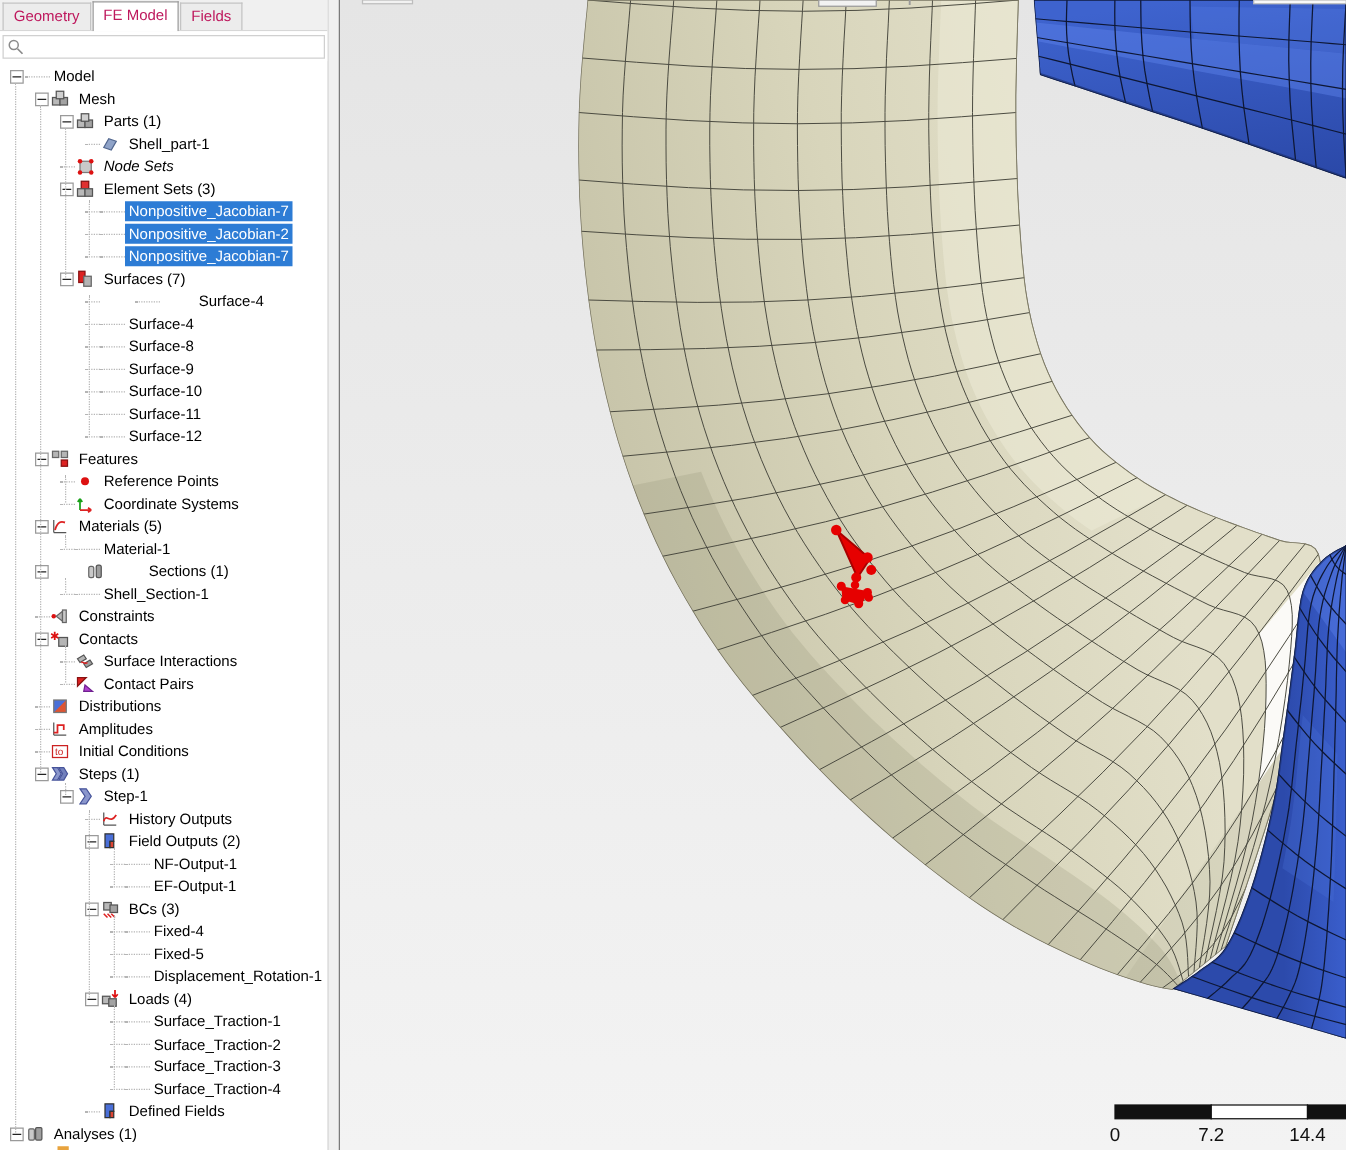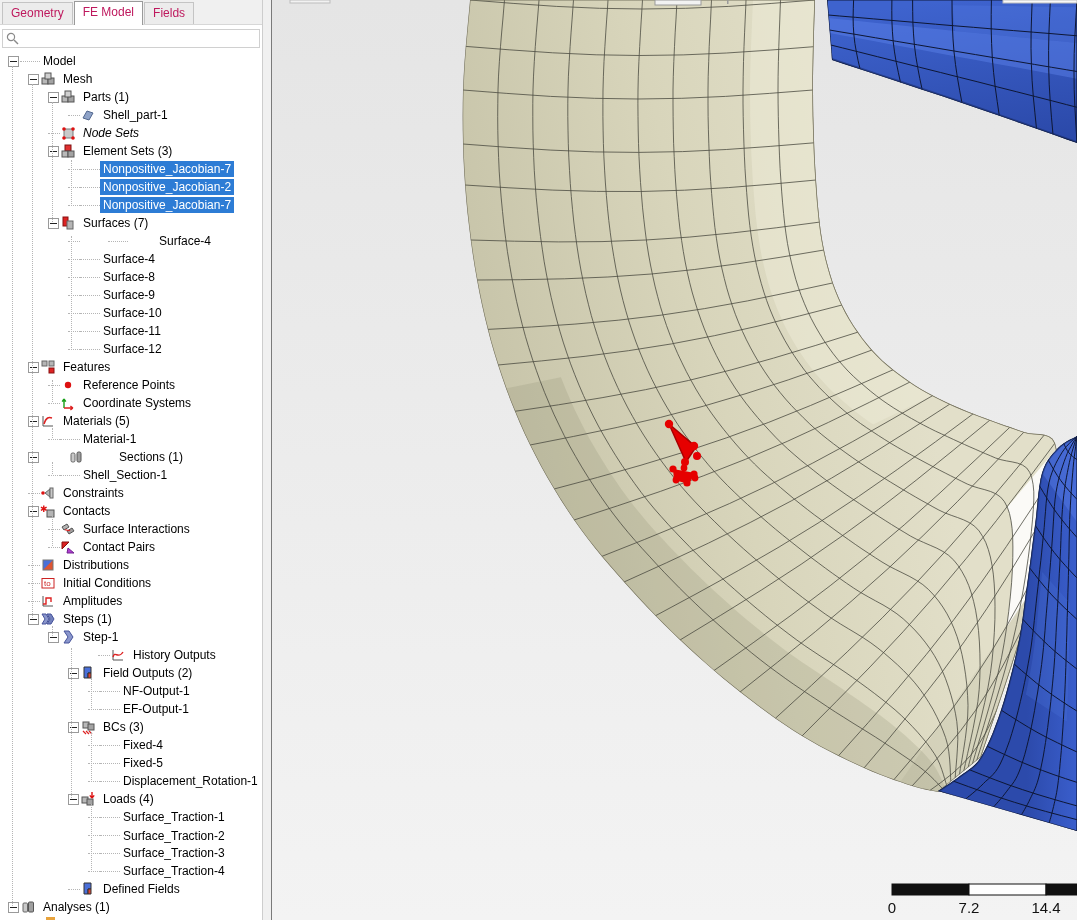--- a/index.html
+++ b/index.html
@@ -299,37 +299,37 @@
             <path d="M13,3 L13,13 L3,13 Z" fill="#dd5533"></path>
             <rect x="3" y="3" width="10" height="10" fill="none" stroke="#777"></rect>
           </svg>
         </span>
         <span class="lbl">Distributions</span>
       </div>
       <div class="row" style="padding-left: 28px;">
         <span class="hstub" style="width: 12px;"></span>
         <span class="icon">
           <svg viewBox="0 0 16 16" width="16" height="16">
+            <path d="M3,13 L3,3 M3,13 L13,13" stroke="#555" fill="none"></path>
+            <path d="M3,11 L6,11 L6,5 L11,5 L11,9" stroke="#dd2222" stroke-width="1.4" fill="none"></path>
+          </svg>
+        </span>
+        <span class="lbl">Amplitudes</span>
+      </div>
+      <div class="row" style="padding-left: 28px;">
+        <span class="hstub" style="width: 12px;"></span>
+        <span class="icon">
+          <svg viewBox="0 0 16 16" width="16" height="16">
             <rect x="2" y="3.5" width="12" height="9.5" fill="#fff" stroke="#cc2222"></rect>
             <text x="4" y="11" font-size="8" fill="#cc2222">to</text>
           </svg>
         </span>
         <span class="lbl">Initial Conditions</span>
       </div>
       <div class="row" style="padding-left: 28px;">
-        <span class="hstub" style="width: 12px;"></span>
-        <span class="icon">
-          <svg viewBox="0 0 16 16" width="16" height="16">
-            <path d="M3,13 L3,3 M3,13 L13,13" stroke="#555" fill="none"></path>
-            <path d="M3,11 L6,11 L6,5 L11,5 L11,9" stroke="#dd2222" stroke-width="1.4" fill="none"></path>
-          </svg>
-        </span>
-        <span class="lbl">Amplitudes</span>
-      </div>
-      <div class="row" style="padding-left: 28px;">
         <span class="slot-e">
           <span class="expbox"></span>
         </span>
         <span class="icon">
           <svg viewBox="0 0 16 16" width="16" height="16">
             <path d="M2,3 L6,3 L9,8 L6,13 L2,13 L5,8 Z" fill="#8a96cc" stroke="#46539a"></path>
             <path d="M7,3 L11,3 L14,8 L11,13 L7,13 L10,8 Z" fill="#7280bc" stroke="#46539a"></path>
           </svg>
         </span>
         <span class="lbl">Steps (1)</span>
@@ -338,21 +338,21 @@
         <span class="slot-e">
           <span class="expbox"></span>
         </span>
         <span class="icon">
           <svg viewBox="0 0 16 16" width="16" height="16">
             <path d="M4,2 L9,2 L13,8 L9,14 L4,14 L8,8 Z" fill="#8a96cc" stroke="#46539a"></path>
           </svg>
         </span>
         <span class="lbl">Step-1</span>
       </div>
-      <div class="row" style="padding-left: 98px;">
+      <div class="row" style="padding-left: 68px;">
         <span class="hstub" style="width: 12px;"></span>
         <span class="icon">
           <svg viewBox="0 0 16 16" width="16" height="16">
             <path d="M3,13 L3,3 M3,13 L13,13" stroke="#555" fill="none"></path>
             <path d="M3,10 C5,3 8,13 13,5" stroke="#dd2222" stroke-width="1.4" fill="none"></path>
           </svg>
         </span>
         <span class="lbl">History Outputs</span>
       </div>
       <div class="row" style="padding-left: 68px;">

